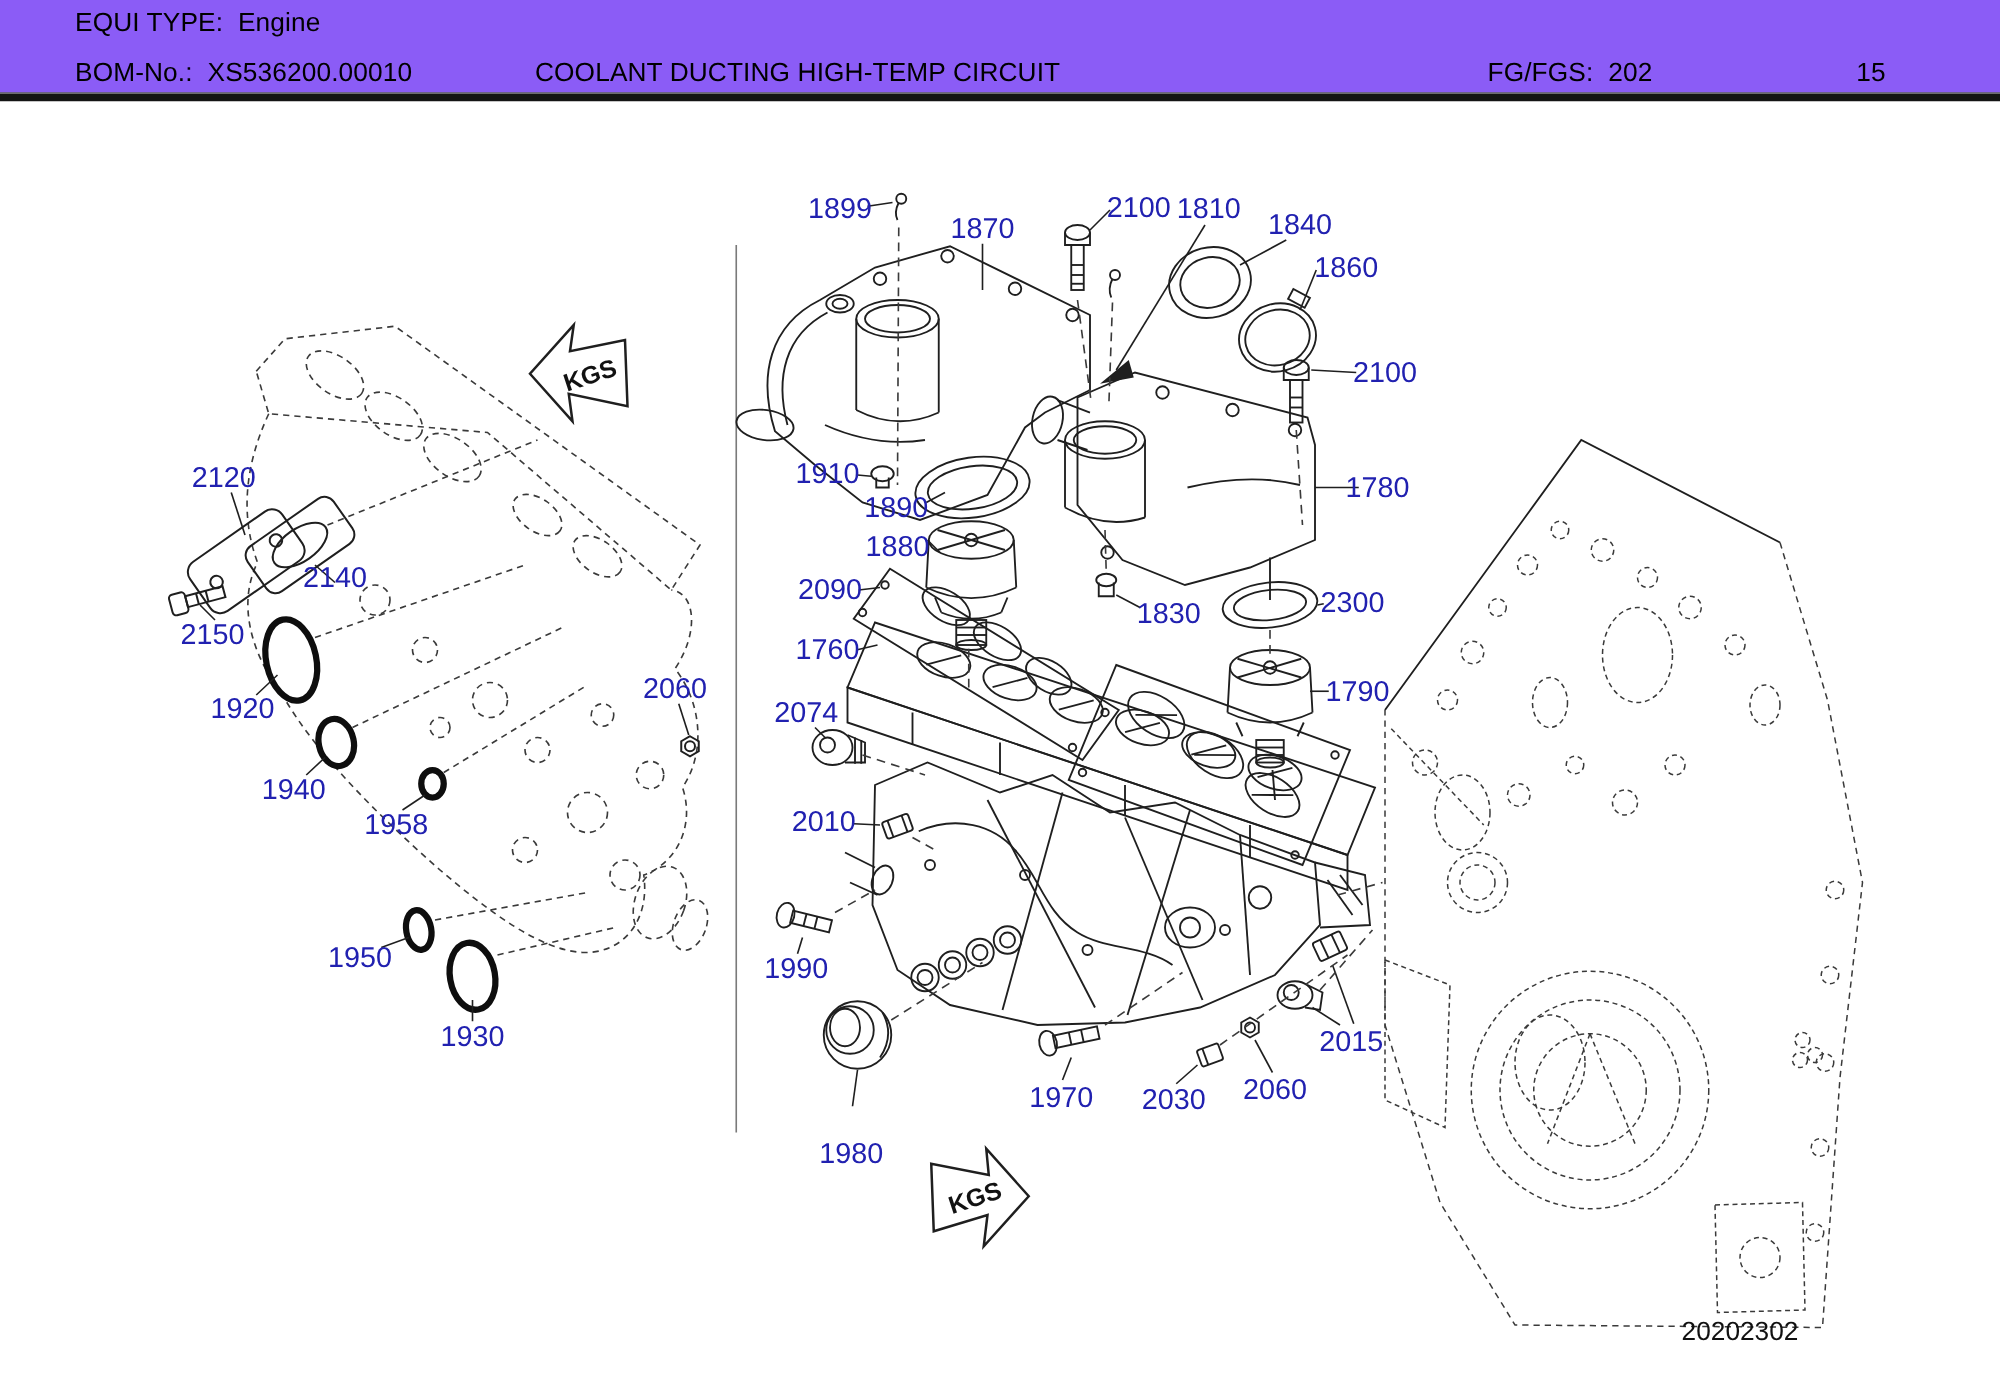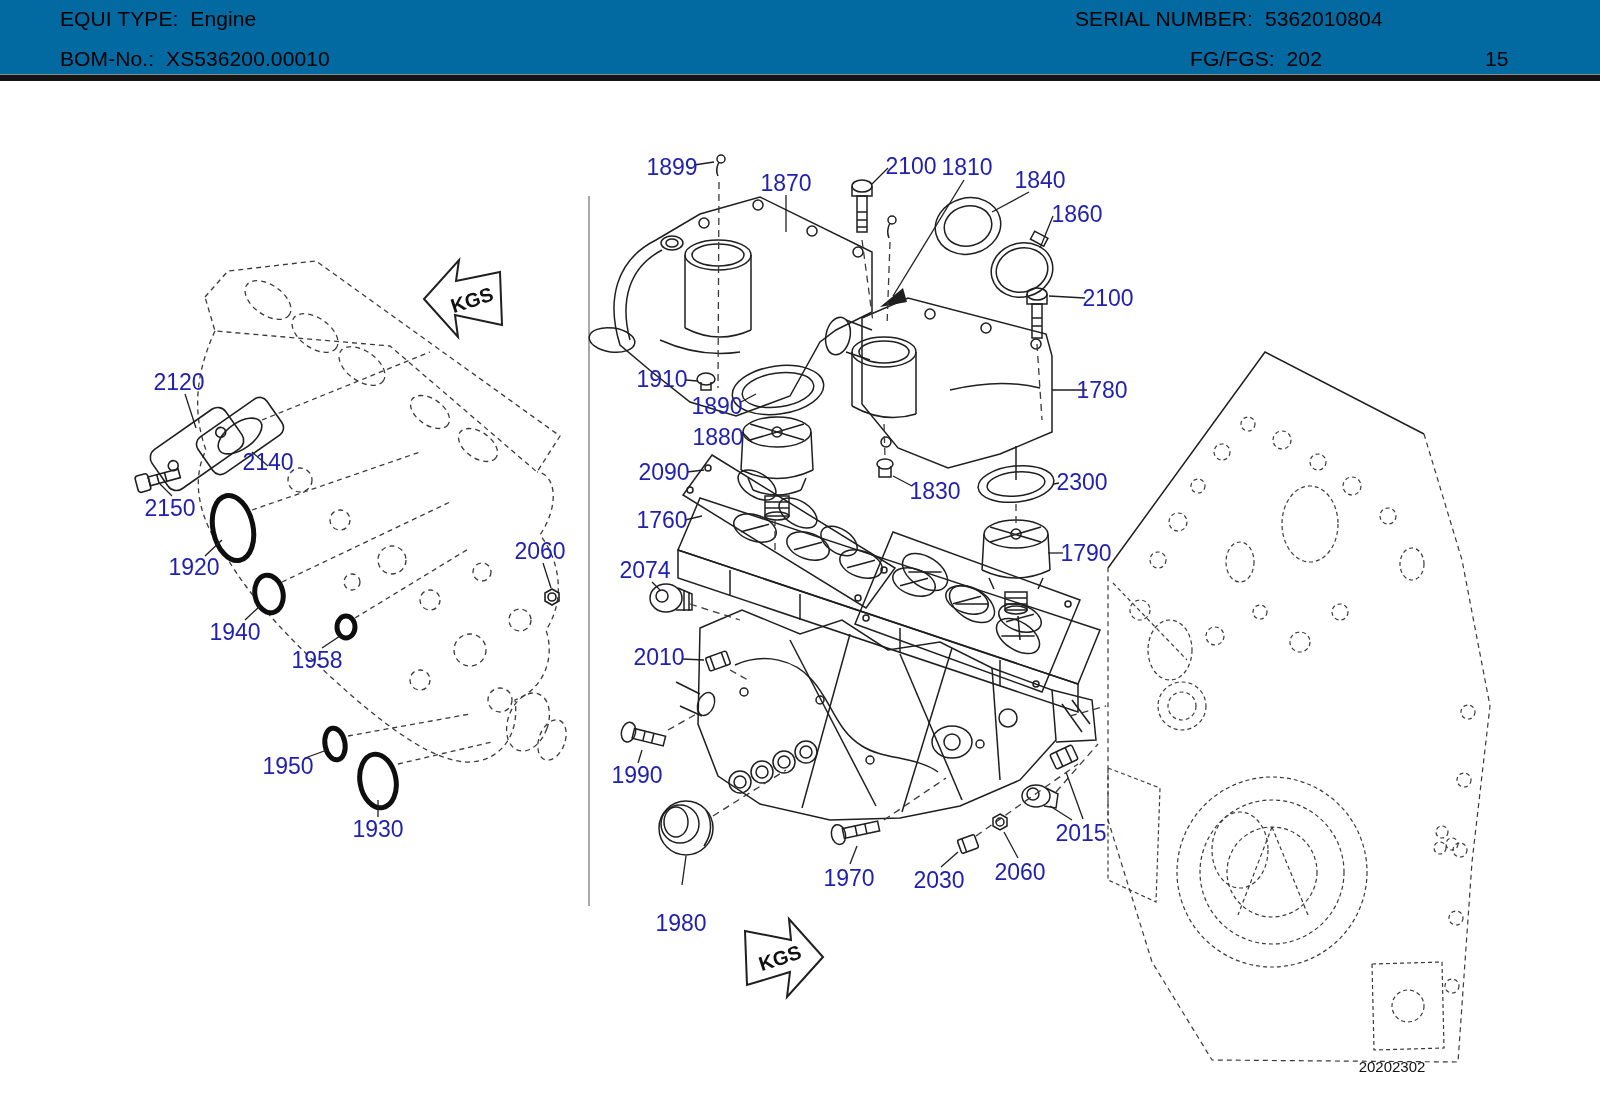--- a/index.html
+++ b/index.html
@@ -1,51 +1,48 @@
 <!DOCTYPE html>
 <html><head>
 <meta charset="utf-8">
 <style>
   html,body{margin:0;padding:0;background:#ffffff;}
   body{width:1600px;height:1119px;position:relative;overflow:hidden;
        font-family:"Liberation Sans",sans-serif;color:#000;}
   .page{position:absolute;inset:0;}
 
   
-  .hdr{position:absolute;left:0;top:0;width:1600px;height:76px;background:#0369a1;}
+  .hdr{position:absolute;left:0;top:0;width:1600px;height:76px;background:#8b5cf6;}
   .hcell{position:absolute;white-space:nowrap;font-size:21px;letter-spacing:.1px;}
   .hdr-rule{position:absolute;left:0;top:74px;width:1600px;height:6px;
             border-top:1px solid #8a8a8a;background:#141414;}
 
   
   .canvas{position:absolute;left:0;top:80px;width:1600px;height:1039px;}
   svg{position:absolute;left:0;top:0;}
   .plabel{position:absolute;transform:translate(-50%,-50%);
           color:#2121b0;font-size:23px;line-height:1;white-space:nowrap;}
   .dwgno{position:absolute;transform:translate(-50%,-50%);
-         color:#111;font-size:15px;white-space:nowrap;}
+         color:#111;font-size:21px;white-space:nowrap;}
 </style>
 </head>
 <body>
 
 <div class="page">
 
   <div class="hdr">
     <div class="hcell" style="left:60px;top:7px">
       <span>EQUI TYPE:</span>&nbsp;
       <span>Engine</span>
     </div>
-    <div class="hcell" style="left:1075px;top:7px">
-      <span>SERIAL NUMBER:</span>&nbsp;
-      <span>5362010804</span>
-    </div>
     <div class="hcell" style="left:60px;top:47px">
       <span>BOM-No.:</span>&nbsp;
       <span>XS536200.00010</span>
     </div>
+    <div class="hcell" style="left:428px;top:47px">COOLANT DUCTING HIGH-TEMP CIRCUIT</div>
     <div class="hcell" style="left:1190px;top:47px">
       <span>FG/FGS:</span>&nbsp;
       <span>202</span>
     </div>
     <div class="hcell" style="left:1485px;top:47px">15</div>
     <div class="hdr-rule"></div>
   </div>
 
   <div class="canvas">
 

